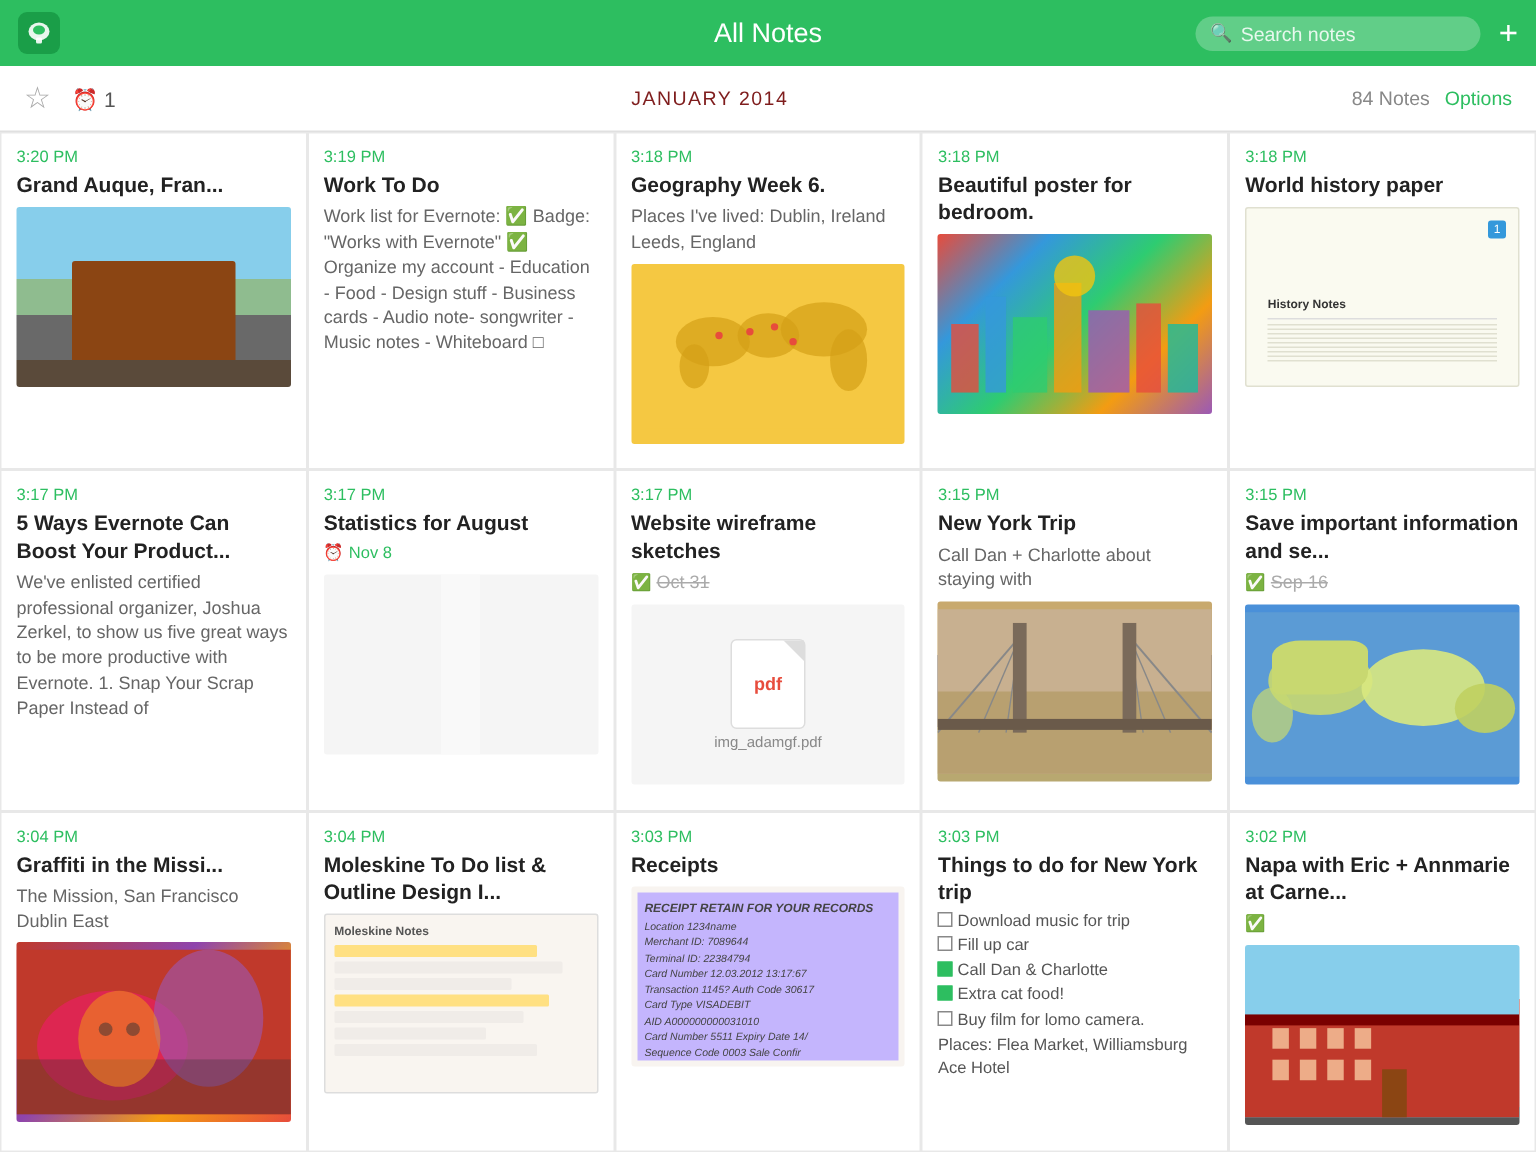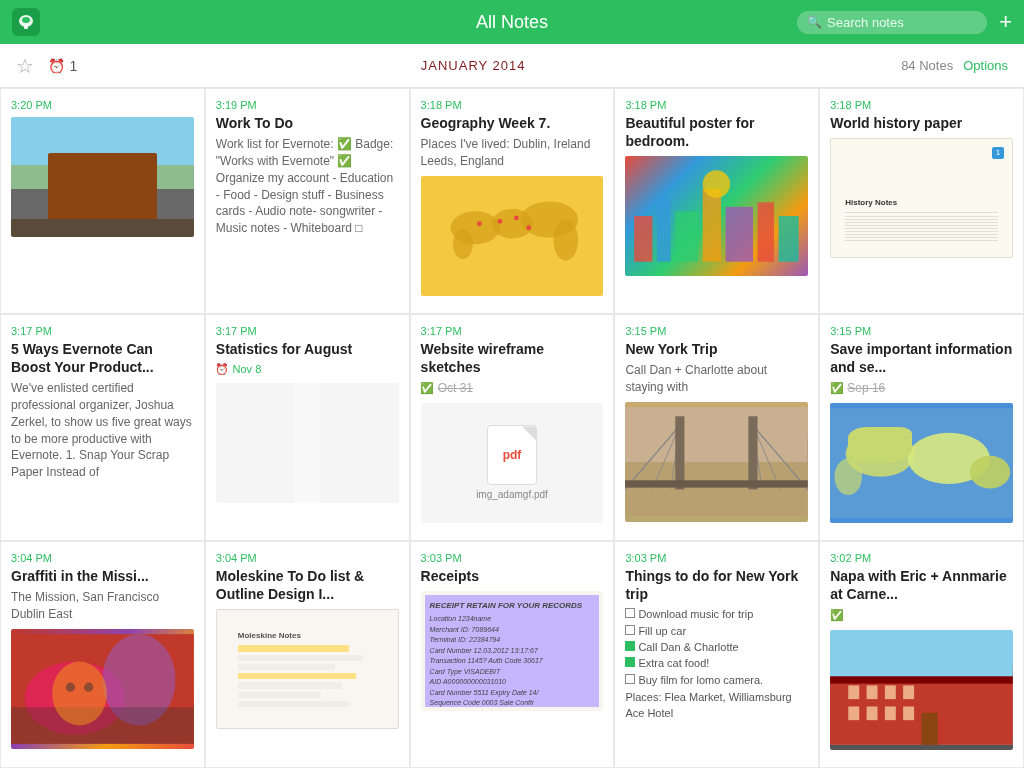--- a/index.html
+++ b/index.html
@@ -273,34 +273,35 @@
   <div class="toolbar-right">
     <span class="notes-count">84 Notes</span>
     <span class="options-btn">Options</span>
   </div>
 </div>
 
 <div id="notes-grid">
 
   <div class="note-card">
     <div class="note-time">3:20 PM</div>
+    <div class="note-title">Grand Auque, Fran...</div>
     <div class="note-image-placeholder barn-img"></div>
   </div>
 
   <div class="note-card">
     <div class="note-time">3:19 PM</div>
     <div class="note-title">Work To Do</div>
     <div class="note-body">
       Work list for Evernote: <span style="color:#2dbe60">✅</span> Badge: "Works with Evernote" <span style="color:#2dbe60">✅</span> Organize my account - Education - Food - Design stuff - Business cards - Audio note- songwriter - Music notes - Whiteboard □
     </div>
   </div>
 
   <div class="note-card">
     <div class="note-time">3:18 PM</div>
-    <div class="note-title">Geography Week 7.</div>
+    <div class="note-title">Geography Week 6.</div>
     <div class="note-body">Places I've lived: Dublin, Ireland Leeds, England</div>
     <div class="note-image-placeholder world-map-img">
       <svg viewBox="0 0 200 120" class="world-map-svg">
         <rect width="200" height="120" fill="#f5c842"></rect>
 
         <ellipse cx="55" cy="50" rx="30" ry="20" fill="#d4a017" opacity="0.7"></ellipse>
         <ellipse cx="100" cy="45" rx="25" ry="18" fill="#d4a017" opacity="0.7"></ellipse>
         <ellipse cx="145" cy="40" rx="35" ry="22" fill="#d4a017" opacity="0.7"></ellipse>
         <ellipse cx="165" cy="65" rx="15" ry="25" fill="#d4a017" opacity="0.7"></ellipse>
         <ellipse cx="40" cy="70" rx="12" ry="18" fill="#d4a017" opacity="0.7"></ellipse>
@@ -440,21 +441,21 @@
         <ellipse cx="75" cy="65" rx="30" ry="35" fill="#f39c12" opacity="0.5"></ellipse>
         <circle cx="65" cy="58" r="5" fill="#333" opacity="0.5"></circle>
         <circle cx="85" cy="58" r="5" fill="#333" opacity="0.5"></circle>
       </svg>
     </div>
   </div>
 
   <div class="note-card">
     <div class="note-time">3:04 PM</div>
     <div class="note-title">Moleskine To Do list &amp; Outline Design I...</div>
-    <div class="note-image-placeholder" style="background:#f9f5f0;border:1px solid #ddd;padding:21px;flex-direction:column;align-items:stretch;justify-content:flex-start;gap:3px;">
+    <div class="note-image-placeholder" style="background:#f9f5f0;border:1px solid #ddd;padding:6px;flex-direction:column;align-items:stretch;justify-content:flex-start;gap:3px;">
       <div style="font-size:8px;color:#555;font-weight:600;margin-bottom:2px;">Moleskine Notes</div>
       <div style="height:8px;background:#ffe082;border-radius:1px;width:80%;"></div>
       <div style="height:8px;background:#f0ece8;border-radius:1px;width:90%;"></div>
       <div style="height:8px;background:#f0ece8;border-radius:1px;width:70%;"></div>
       <div style="height:8px;background:#ffe082;border-radius:1px;width:85%;"></div>
       <div style="height:8px;background:#f0ece8;border-radius:1px;width:75%;"></div>
       <div style="height:8px;background:#f0ece8;border-radius:1px;width:60%;"></div>
       <div style="height:8px;background:#f0ece8;border-radius:1px;width:80%;"></div>
     </div>
   </div>

